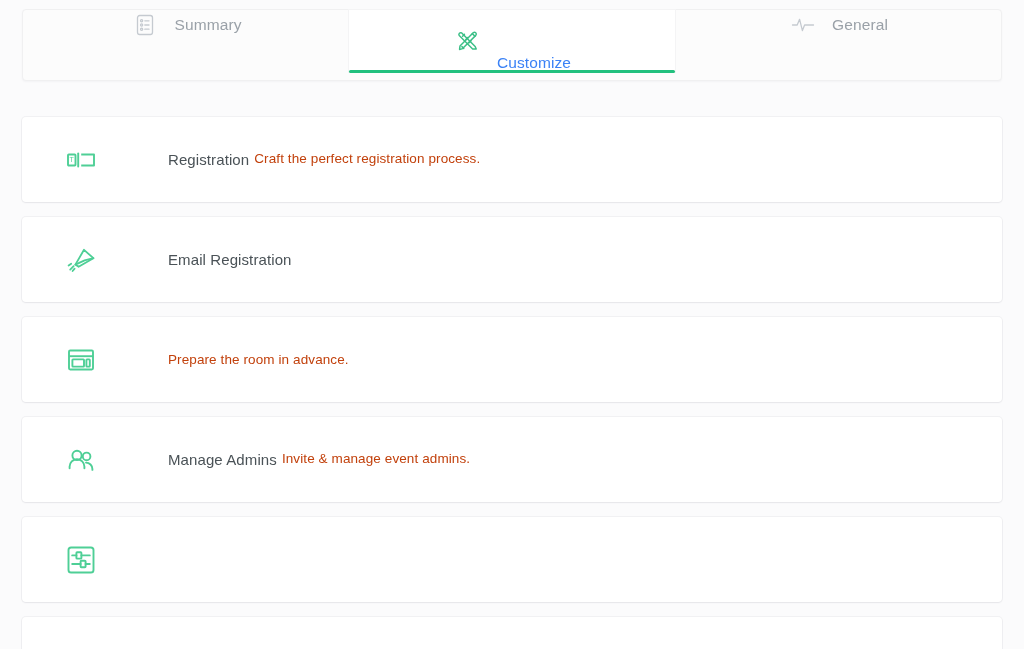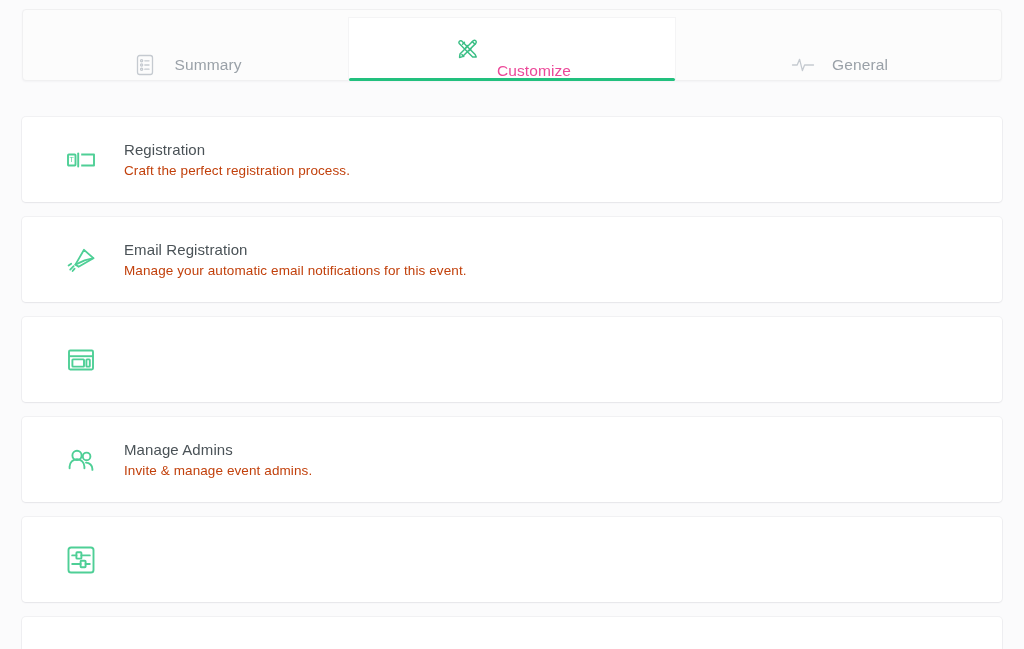--- a/index.html
+++ b/index.html
@@ -18,21 +18,21 @@
 
   
   .tabbar {
     position: relative;
     margin: 9px 22px 0 22px;
     height: 72px;
     background: #fcfcfc;
     border: 1px solid #f0f0f1;
     border-radius: 4px;
     display: flex;
-    align-items: flex-end;
+    align-items: flex-start;
     box-shadow: 0 1px 2px rgba(30,40,60,0.035);
   }
 
   .tab {
     flex: 1 1 0;
     display: flex;
     align-items: center;
     justify-content: center;
     gap: 14px;
     position: relative;
@@ -56,21 +56,21 @@
     color: #9aa1a8;
     letter-spacing: 0.1px;
     white-space: nowrap;
   }
 
   .tab.active {
     background: #ffffff;
     box-shadow: 0 0 0 1px #f4f4f5;
   }
 
-  .tab.active .tab-label { color: #ec4899; margin-top: 44px; }
+  .tab.active .tab-label { color: #3b82f6; margin-top: 44px; }
 
   .tab.active::after {
     content: "";
     position: absolute;
     left: 0; right: 0; bottom: -1px;
     height: 3px;
     background: #22c07e;
     border-radius: 2px;
   }
 
@@ -97,21 +97,21 @@
   .card-icon {
     width: 38px;
     height: 38px;
     flex: none;
     display: flex;
     align-items: center;
     justify-content: center;
     margin-right: 24px;
   }
 
-  .card-text { display: flex; flex-direction: column; gap: 5px; }
+  .card-text { display: flex; flex-direction: row; gap: 5px; margin-left: 44px; }
 
   .card-title {
     font-size: 15px;
     color: #4a5257;
     font-weight: 400;
     letter-spacing: 0.1px;
   }
 
   .card-sub {
     font-size: 13.5px;
@@ -188,34 +188,34 @@
       <svg width="34" height="34" viewBox="0 0 34 34" fill="none" stroke="#4ecf96" stroke-width="1.8" stroke-linecap="round" stroke-linejoin="round">
         <path d="M11.4 21.6 L20.0 6.8 L29.4 15.2 L14.6 23.8 Z"></path>
         <path d="M11.4 21.6 L20.6 17.4 L29.4 15.2"></path>
         <path d="M6.2 26.6 L9.6 23.2"></path>
         <path d="M4.6 22.6 L7.2 20.8"></path>
         <path d="M8.6 28.0 L10.6 25.6"></path>
       </svg>
     </span>
     <span class="card-text">
       <span class="card-title">Email Registration</span>
-      <span class="card-sub">Manage your automatic email notifications for this event.</span>
     </span>
   </div>
 
   <div class="card">
     <span class="card-icon">
       <svg width="34" height="34" viewBox="0 0 34 34" fill="none" stroke="#4ecf96" stroke-width="1.9" stroke-linejoin="round">
         <rect x="5" y="7.5" width="24" height="19" rx="1.2"></rect>
         <line x1="5" y1="13.2" x2="29" y2="13.2"></line>
         <rect x="8.4" y="16.4" width="11.6" height="7.2" rx="0.6"></rect>
         <rect x="22.4" y="16.4" width="3.4" height="7.2" rx="0.6"></rect>
       </svg>
     </span>
     <span class="card-text">
+      <span class="card-sub">Prepare the room in advance.</span>
     </span>
   </div>
 
   <div class="card">
     <span class="card-icon">
       <svg width="34" height="34" viewBox="0 0 34 34" fill="none" stroke="#4ecf96" stroke-width="1.9" stroke-linecap="round" stroke-linejoin="round">
         <circle cx="13.0" cy="12.4" r="4.6"></circle>
         <path d="M5.6 25.2 v-1.6 a7.4 7.4 0 0 1 14.8 0 v1.6"></path>
         <circle cx="22.6" cy="13.4" r="3.8"></circle>
         <path d="M22.0 19.6 a6.4 6.4 0 0 1 6.4 6.4 v0.9"></path>

